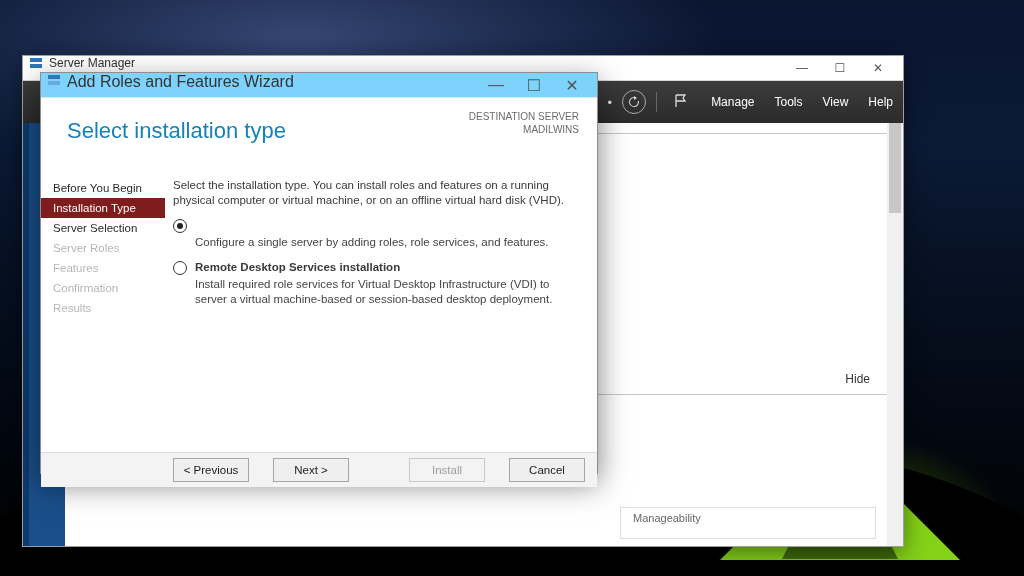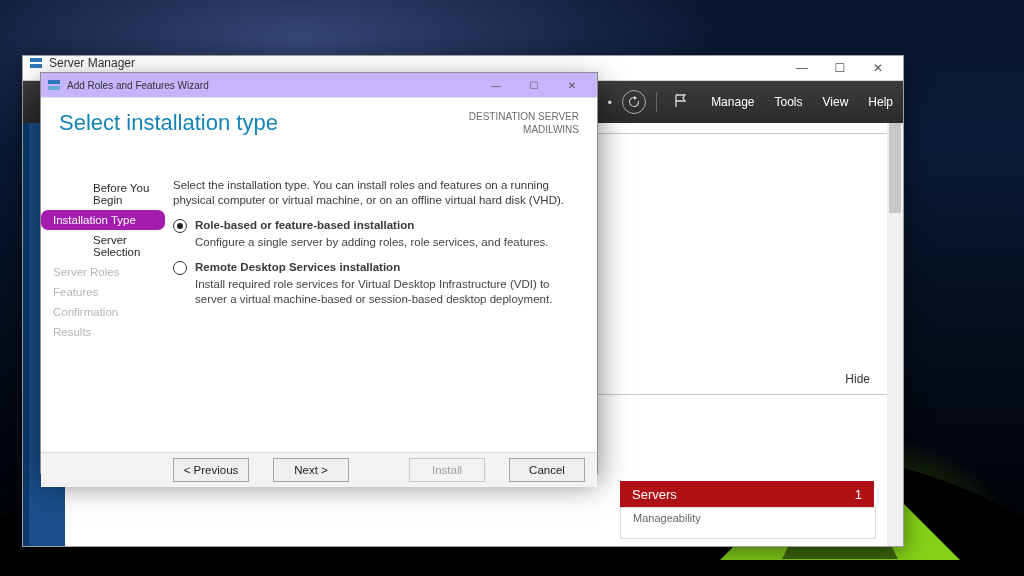--- a/index.html
+++ b/index.html
@@ -34,30 +34,30 @@
   .sm-content{flex:1;background:#fff;position:relative;overflow:hidden;}
   .sm-panel{position:absolute;left:12px;top:10px;right:12px;height:260px;border:1px solid #c8c8c8;background:#fff;}
   .hide-link{position:absolute;right:20px;bottom:8px;color:#333;font-size:12px;cursor:default;}
   .tile-red{position:absolute;left:555px;top:358px;width:230px;height:26px;background:#b01117;color:#fff;display:flex;align-items:center;padding:0 12px;font-size:13px;}
   .tile-red .num{margin-left:auto;}
   .tile-sub{position:absolute;left:555px;top:384px;width:230px;height:22px;background:#fff;border:1px solid #ddd;color:#666;font-size:11px;padding:4px 12px;}
   .sm-scroll{position:absolute;right:0;top:0;bottom:0;width:16px;background:#f0f0f0;}
   .sm-scroll .thumb{position:absolute;top:0;left:2px;right:2px;height:90px;background:#c7c7c7;}
   
   .wizard{position:absolute;left:40px;top:72px;width:556px;height:400px;background:#fff;border:1px solid #8e8e8e;box-shadow:0 10px 28px rgba(0,0,0,0.5);}
-  .wiz-titlebar{height:24px;background:#c4b5fd;border-bottom:1px solid #e3e3e3;display:flex;align-items:center;padding:0 6px;color:#333;font-size:10px;}
+  .wiz-titlebar{height:24px;background:#7dd3fc;border-bottom:1px solid #e3e3e3;display:flex;padding:0 6px;color:#333;font-size:16px;}
   .wiz-titlebar .spacer{flex:1;}
   .wiz-header{height:62px;display:flex;align-items:flex-start;padding:12px 18px 0 18px;}
-  .wiz-header h1{margin:0;font-weight:300;font-size:22px;color:#1683b7;}
+  .wiz-header h1{margin:8px;font-weight:300;font-size:22px;color:#1683b7;}
   .wiz-dest{margin-left:auto;text-align:right;color:#6b6b6b;font-size:10px;line-height:13px;}
   .wiz-body{display:flex;height:280px;border-top:0;}
   .wiz-steps{width:124px;padding:6px 0 0 0;}
   .step{padding:4px 12px;font-size:11.5px;color:#6f6f6f;cursor:default;}
-  .step.done{color:#2a2a2a;margin-left:40px;}
-  .step.active{background:#a21caf;color:#fff;border-radius:7px;}
+  .step.done{color:#2a2a2a;}
+  .step.active{background:#7f1d1d;color:#fff;}
   .step.disabled{color:#b5b5b5;}
   .wiz-main{flex:1;padding:6px 20px 0 8px;color:#3a3a3a;font-size:11.5px;line-height:15px;}
   .opt{display:flex;margin:10px 0 2px 0;}
   .radio{width:12px;height:12px;border:1px solid #333;border-radius:50%;margin:1px 8px 0 0;flex:0 0 12px;display:flex;align-items:center;justify-content:center;}
   .radio.sel::after{content:"";width:6px;height:6px;border-radius:50%;background:#222;}
   .opt-title{font-weight:bold;}
   .opt-desc{margin:1px 0 0 22px;color:#444;}
   .wiz-footer{height:34px;border-top:1px solid #dcdcdc;background:#f3f3f3;display:flex;align-items:center;justify-content:flex-end;padding:0 12px;gap:24px;}
   .btn{min-width:58px;height:22px;border:1px solid #a6a6a6;background:#efefef;font-size:11.5px;display:flex;align-items:center;justify-content:center;padding:0 8px;cursor:default;}
   .btn.disabled{color:#9c9c9c;border-color:#c8c8c8;background:#f3f3f3;}
@@ -109,24 +109,20 @@
     <a>Help</a>
   </div>
   <div class="sm-body">
     <div class="sm-nav">
         <div class="stripe"></div>
       </div>
     <div class="sm-content">
       <div class="sm-panel">
         <span class="hide-link">Hide</span>
       </div>
-      <div class="tile-red">
-        <span>Servers</span>
-        <span class="num">1</span>
-      </div>
       <div class="tile-sub">Manageability</div>
       <div class="sm-scroll">
           <div class="thumb"></div>
         </div>
     </div>
   </div>
 </div>
 
 <div class="wizard">
   <div class="wiz-titlebar">
@@ -159,21 +155,20 @@
       <div class="step disabled">Server Roles</div>
       <div class="step disabled">Features</div>
       <div class="step disabled">Confirmation</div>
       <div class="step disabled">Results</div>
     </div>
     <div class="wiz-main">
       <div>Select the installation type. You can install roles and features on a running physical computer or virtual machine, or on an offline virtual hard disk (VHD).</div>
 
       <div class="opt">
         <span class="radio sel"></span>
-        <span class="opt-title">Role-based or feature-based installation</span>
       </div>
       <div class="opt-desc">Configure a single server by adding roles, role services, and features.</div>
 
       <div class="opt">
         <span class="radio"></span>
         <span class="opt-title">Remote Desktop Services installation</span>
       </div>
       <div class="opt-desc">Install required role services for Virtual Desktop Infrastructure (VDI) to server a virtual machine-based or session-based desktop deployment.</div>
     </div>
   </div>

